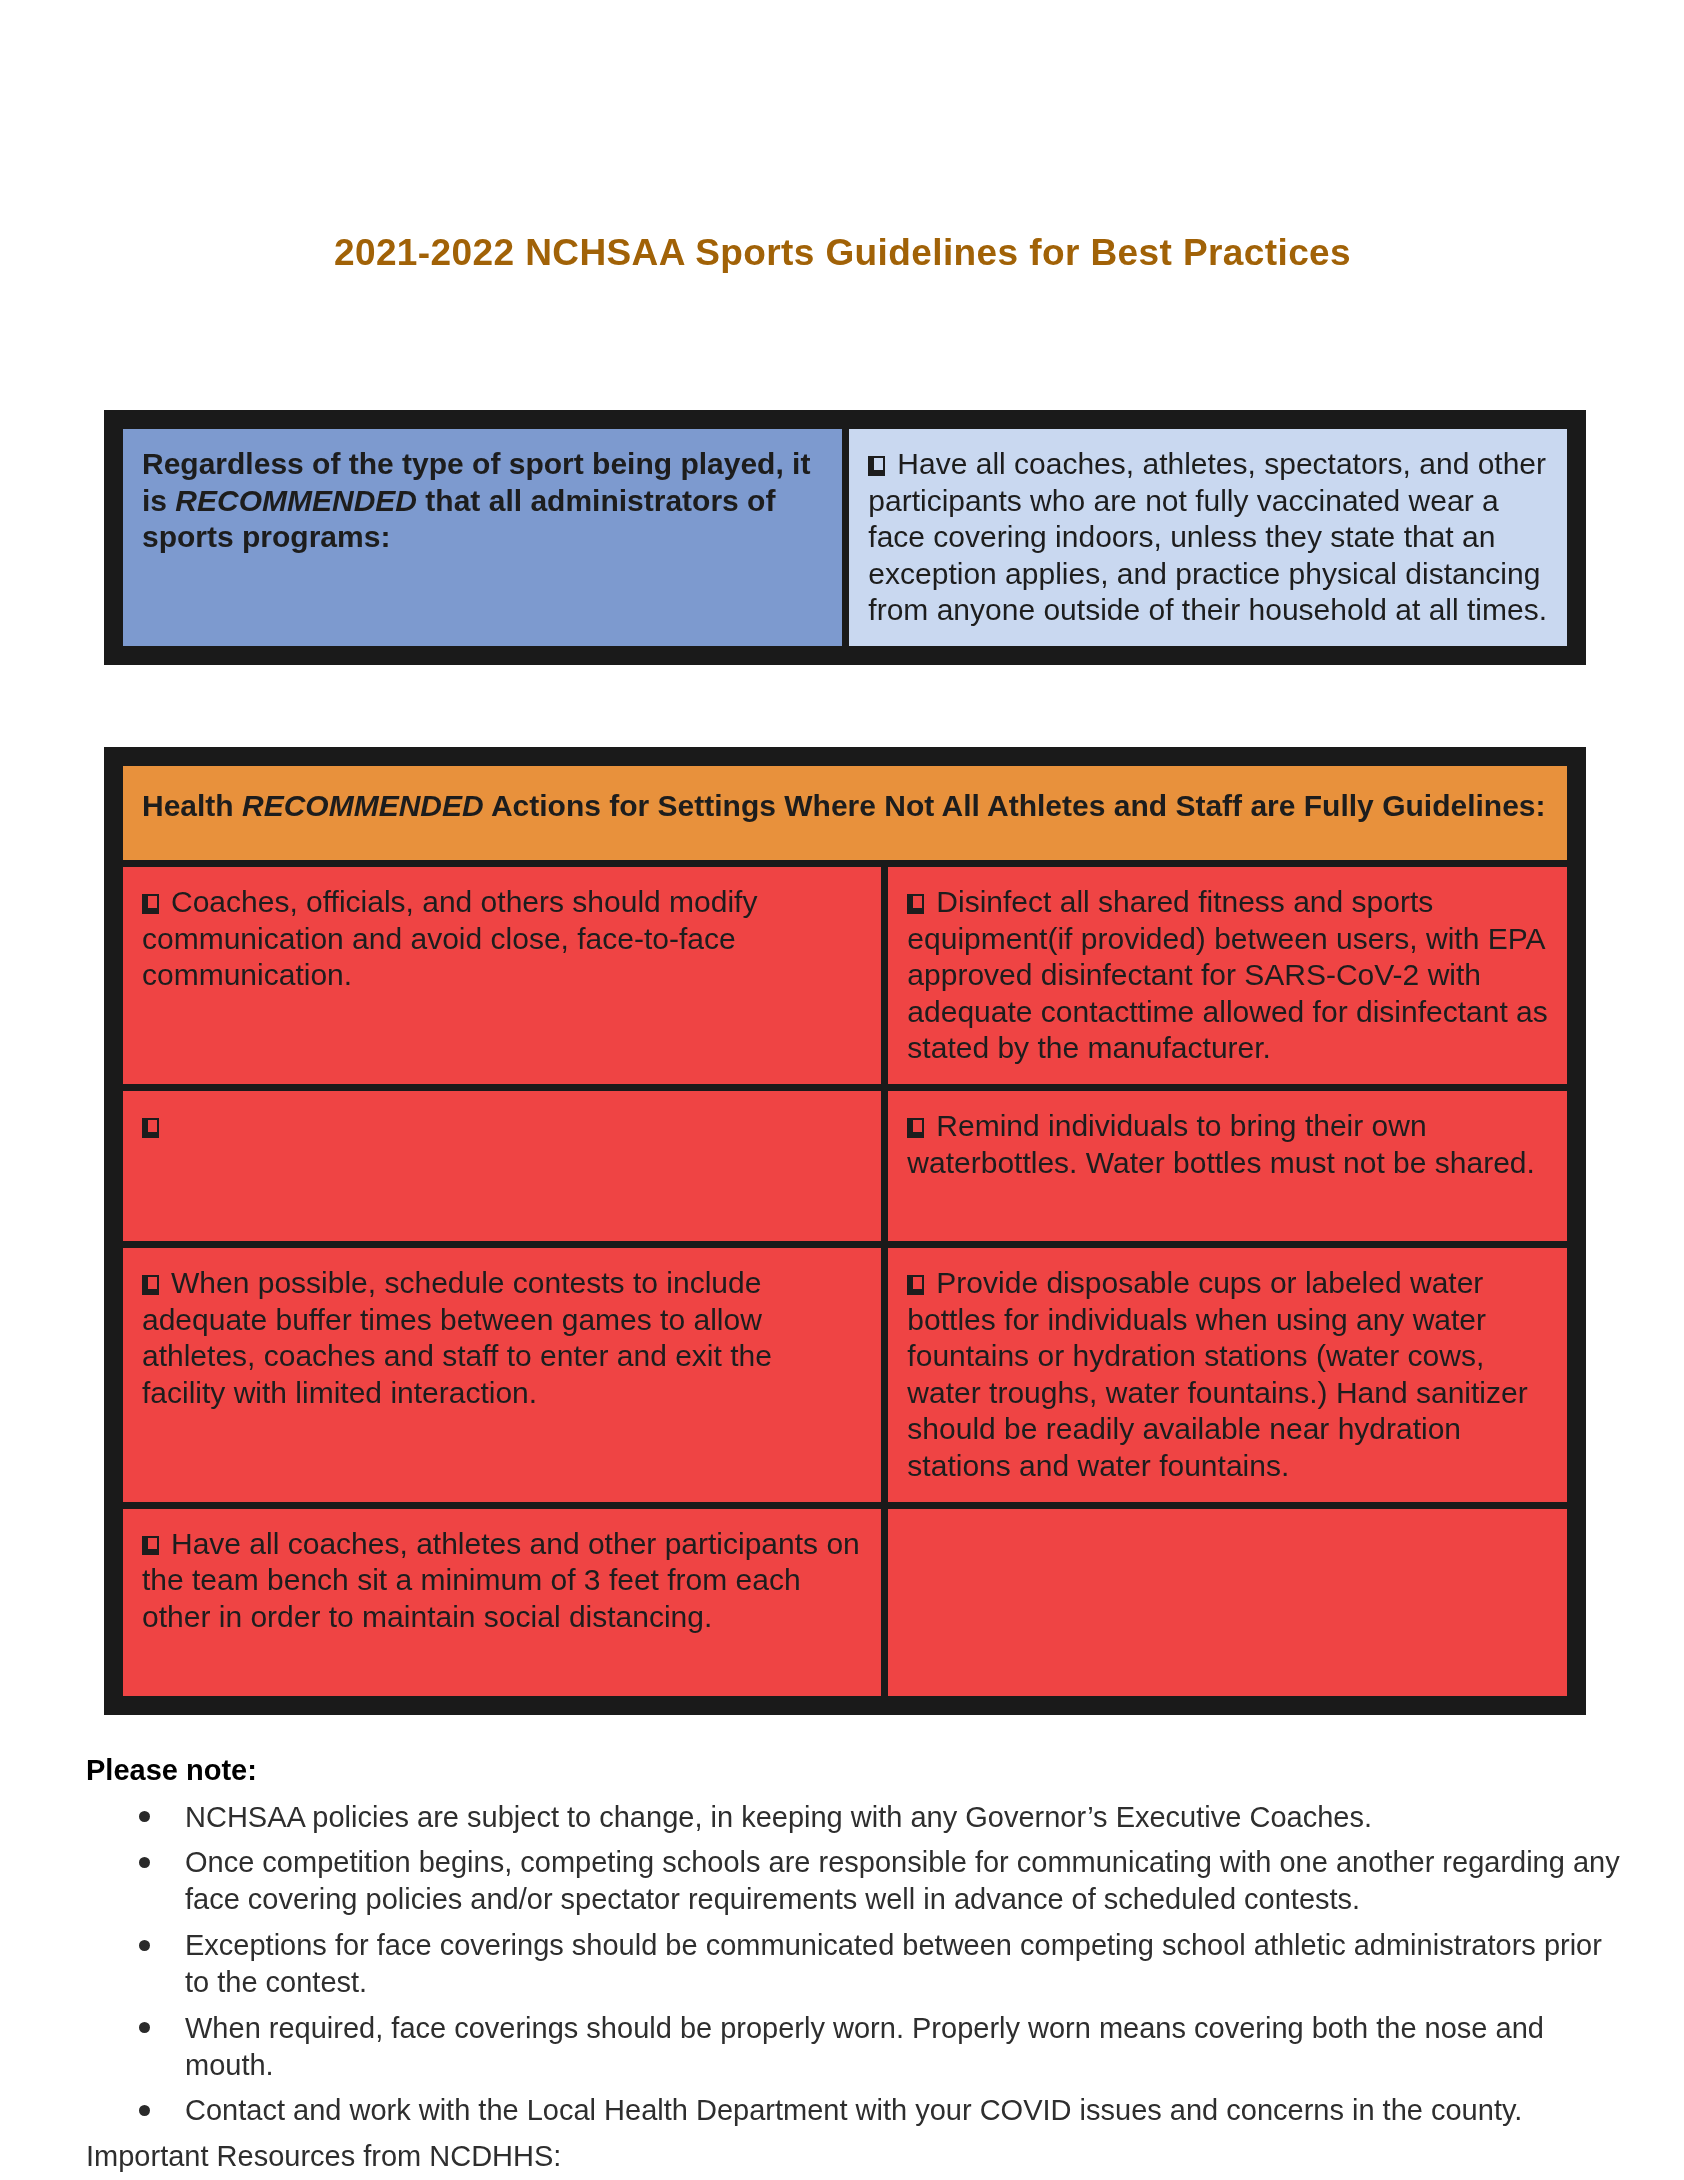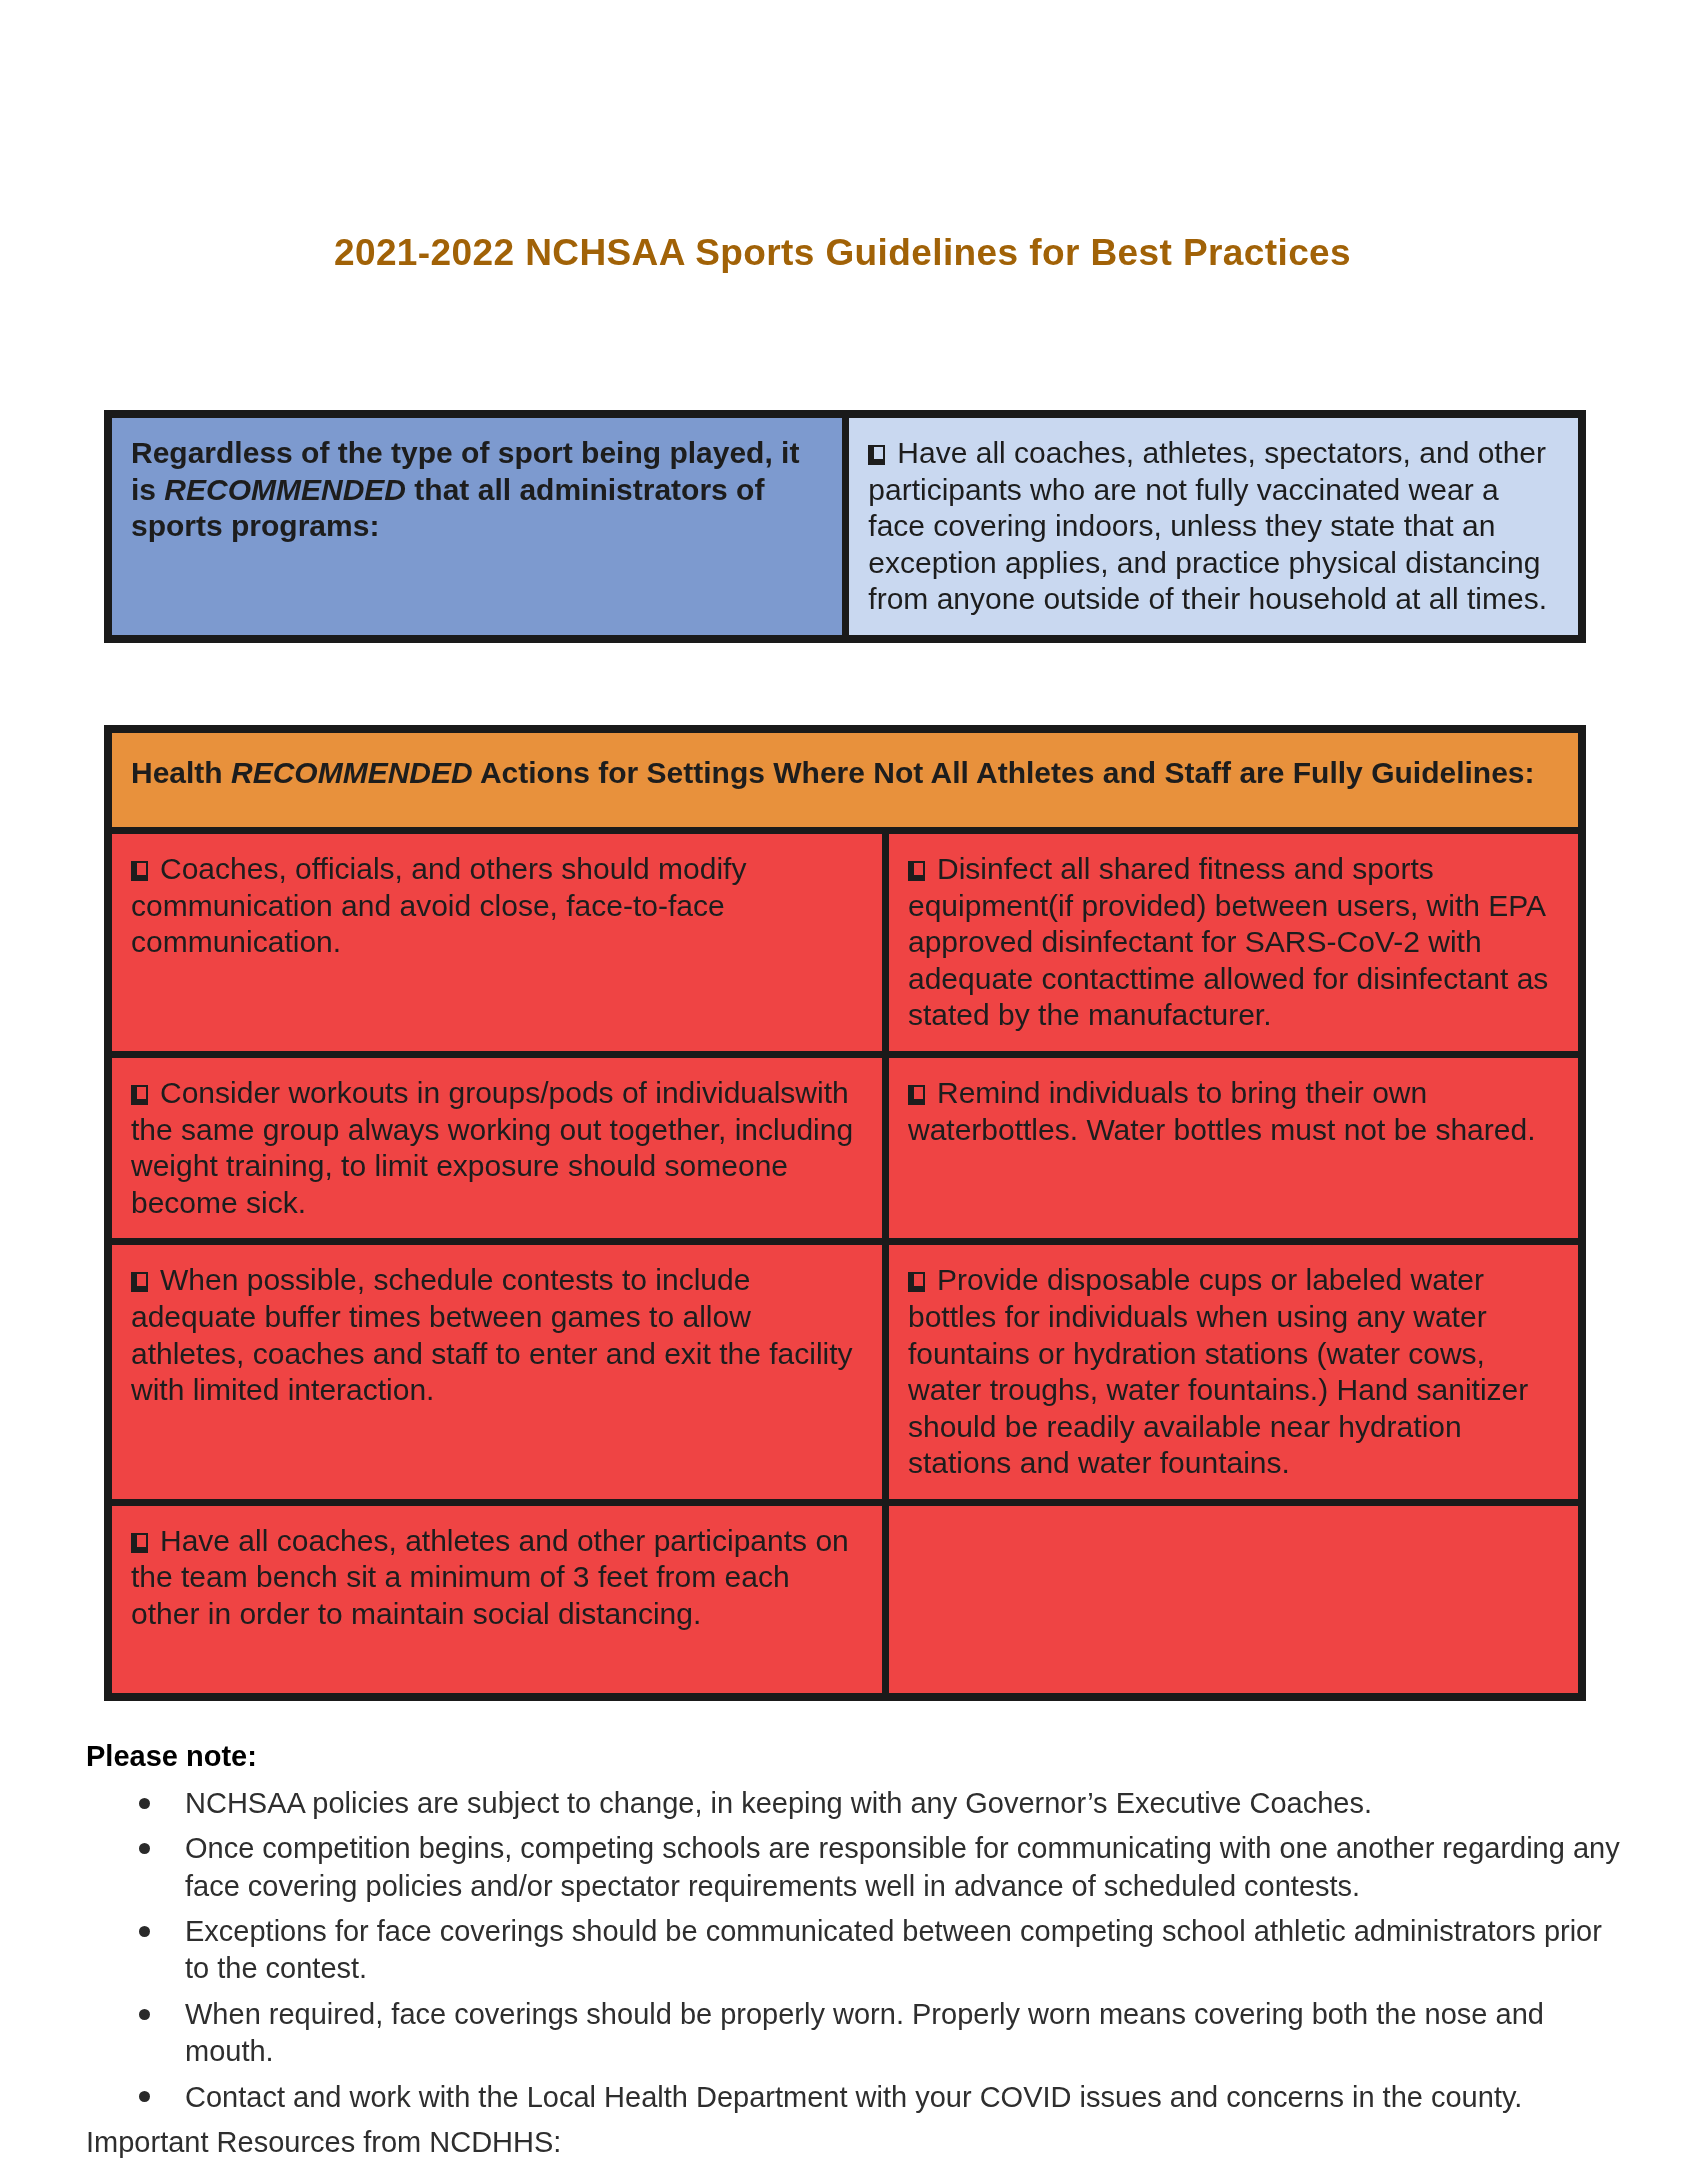--- a/index.html
+++ b/index.html
@@ -9,21 +9,21 @@
     -webkit-font-smoothing:antialiased;
   }
   .page{padding-top:232px;}
   .doc-title{
     text-align:center;font-size:37px;font-weight:bold;color:#a16207;
     margin:0;letter-spacing:0.4px;
   }
   
   .tbl{
     margin-left:104px;width:1482px;box-sizing:border-box;
-    background:#1a1a1a;display:grid;gap:7px;padding:8px;
+    background:#1a1a1a;display:grid;gap:7px;padding:19px;
   }
   .tbl1{margin-top:136px;grid-template-columns:866fr 864fr;}
   .tbl2{margin-top:82px;grid-template-columns:913fr 817fr;}
   .cell{
     box-sizing:border-box;padding:17px 19px;font-size:30px;line-height:1.22;
     color:#1d1d1d;
   }
   .blue-dark{background:#7D9ACF;font-weight:bold;min-height:199px;}
   .blue-light{background:#C9D8F0;min-height:199px;}
   .orange-head{
@@ -75,21 +75,21 @@
     </div>
 
     <div class="cell orange-light h-r1">
       <span class="chk"></span><span>Coaches, officials, and others should modify communication and avoid close, face-to-face communication.</span>
     </div>
     <div class="cell orange-light h-r1">
       <span class="chk"></span><span>Disinfect all shared fitness and sports equipment(if provided) between users, with EPA approved disinfectant for SARS-CoV-2 with adequate contacttime allowed for disinfectant as stated by the manufacturer.</span>
     </div>
 
     <div class="cell orange-light h-r2">
-      <span class="chk"></span><span>Consider workouts in groups/pods of individualswith the same group always working out together, including weight training, to limit exposure should someone become sick.</span>
+      <span class="chk"></span>
     </div>
     <div class="cell orange-light h-r2">
       <span class="chk"></span><span>Remind individuals to bring their own waterbottles. Water bottles must not be shared.</span>
     </div>
 
     <div class="cell orange-light h-r3">
       <span class="chk"></span><span>When possible, schedule contests to include adequate buffer times between games to allow athletes, coaches and staff to enter and exit the facility with limited interaction.</span>
     </div>
     <div class="cell orange-light h-r3">
       <span class="chk"></span><span>Provide disposable cups or labeled water bottles for individuals when using any water fountains or hydration stations (water cows, water troughs, water fountains.) Hand sanitizer should be readily available near hydration stations and water fountains.</span>

